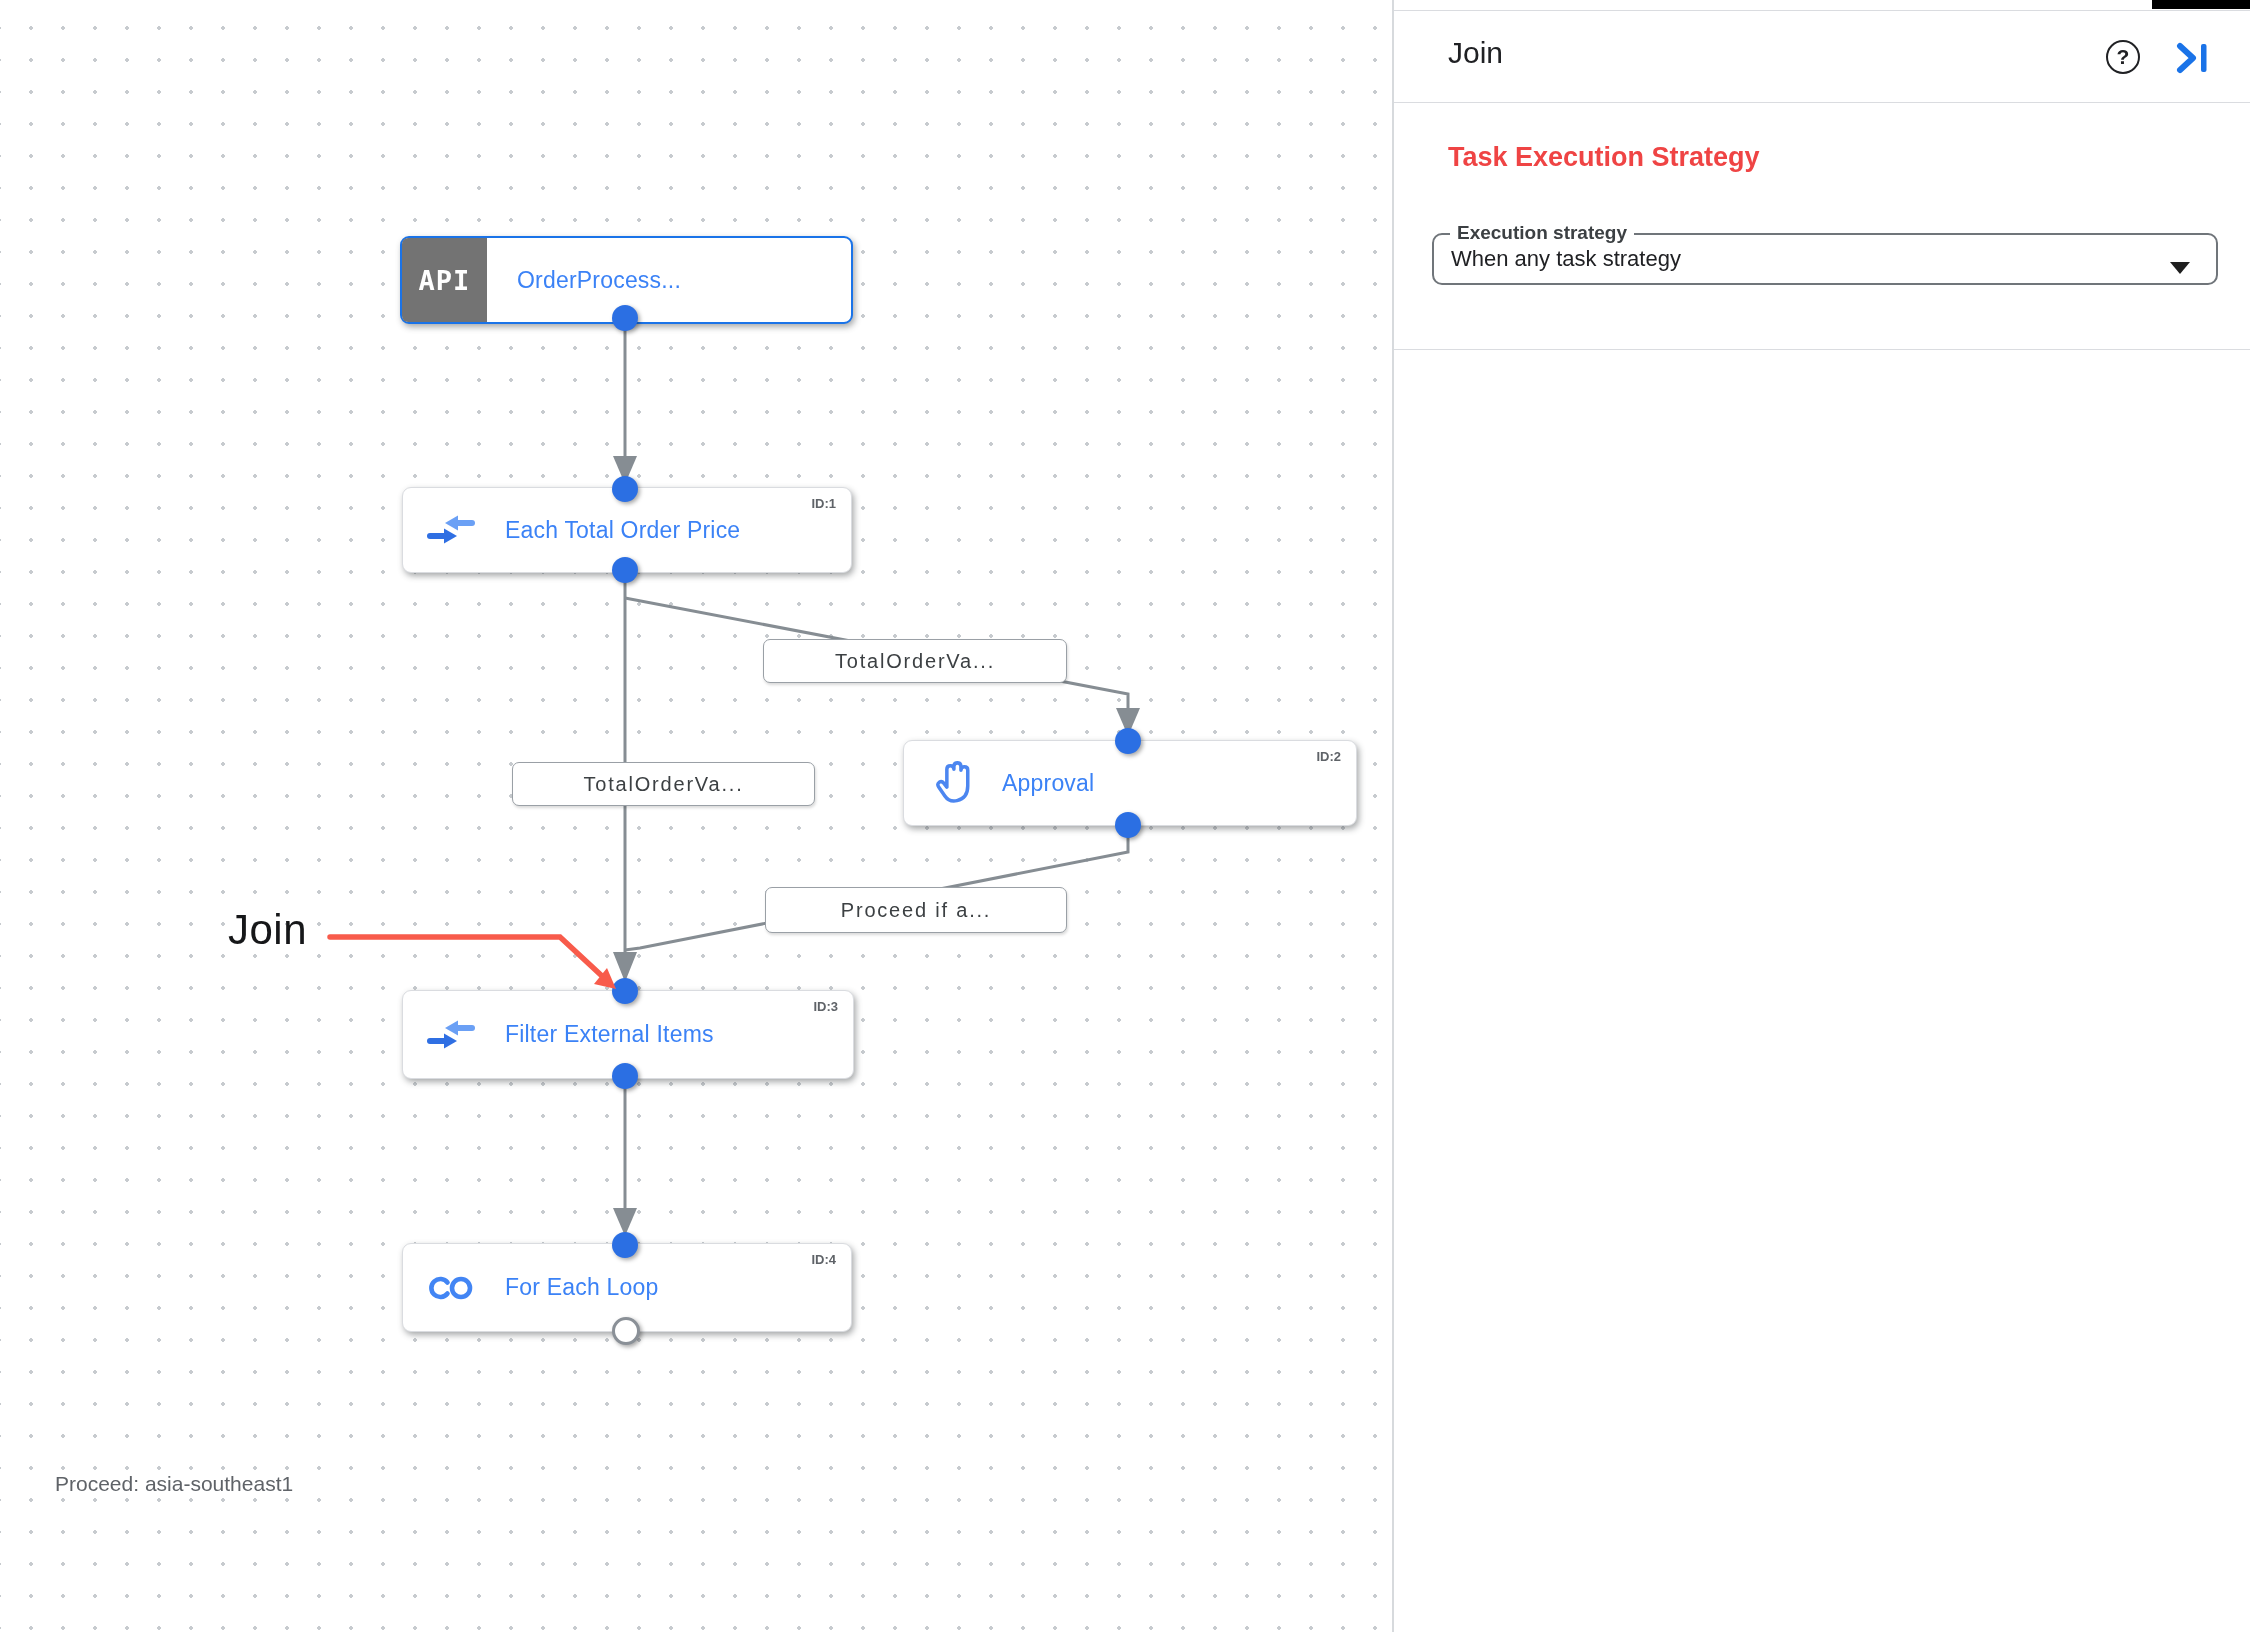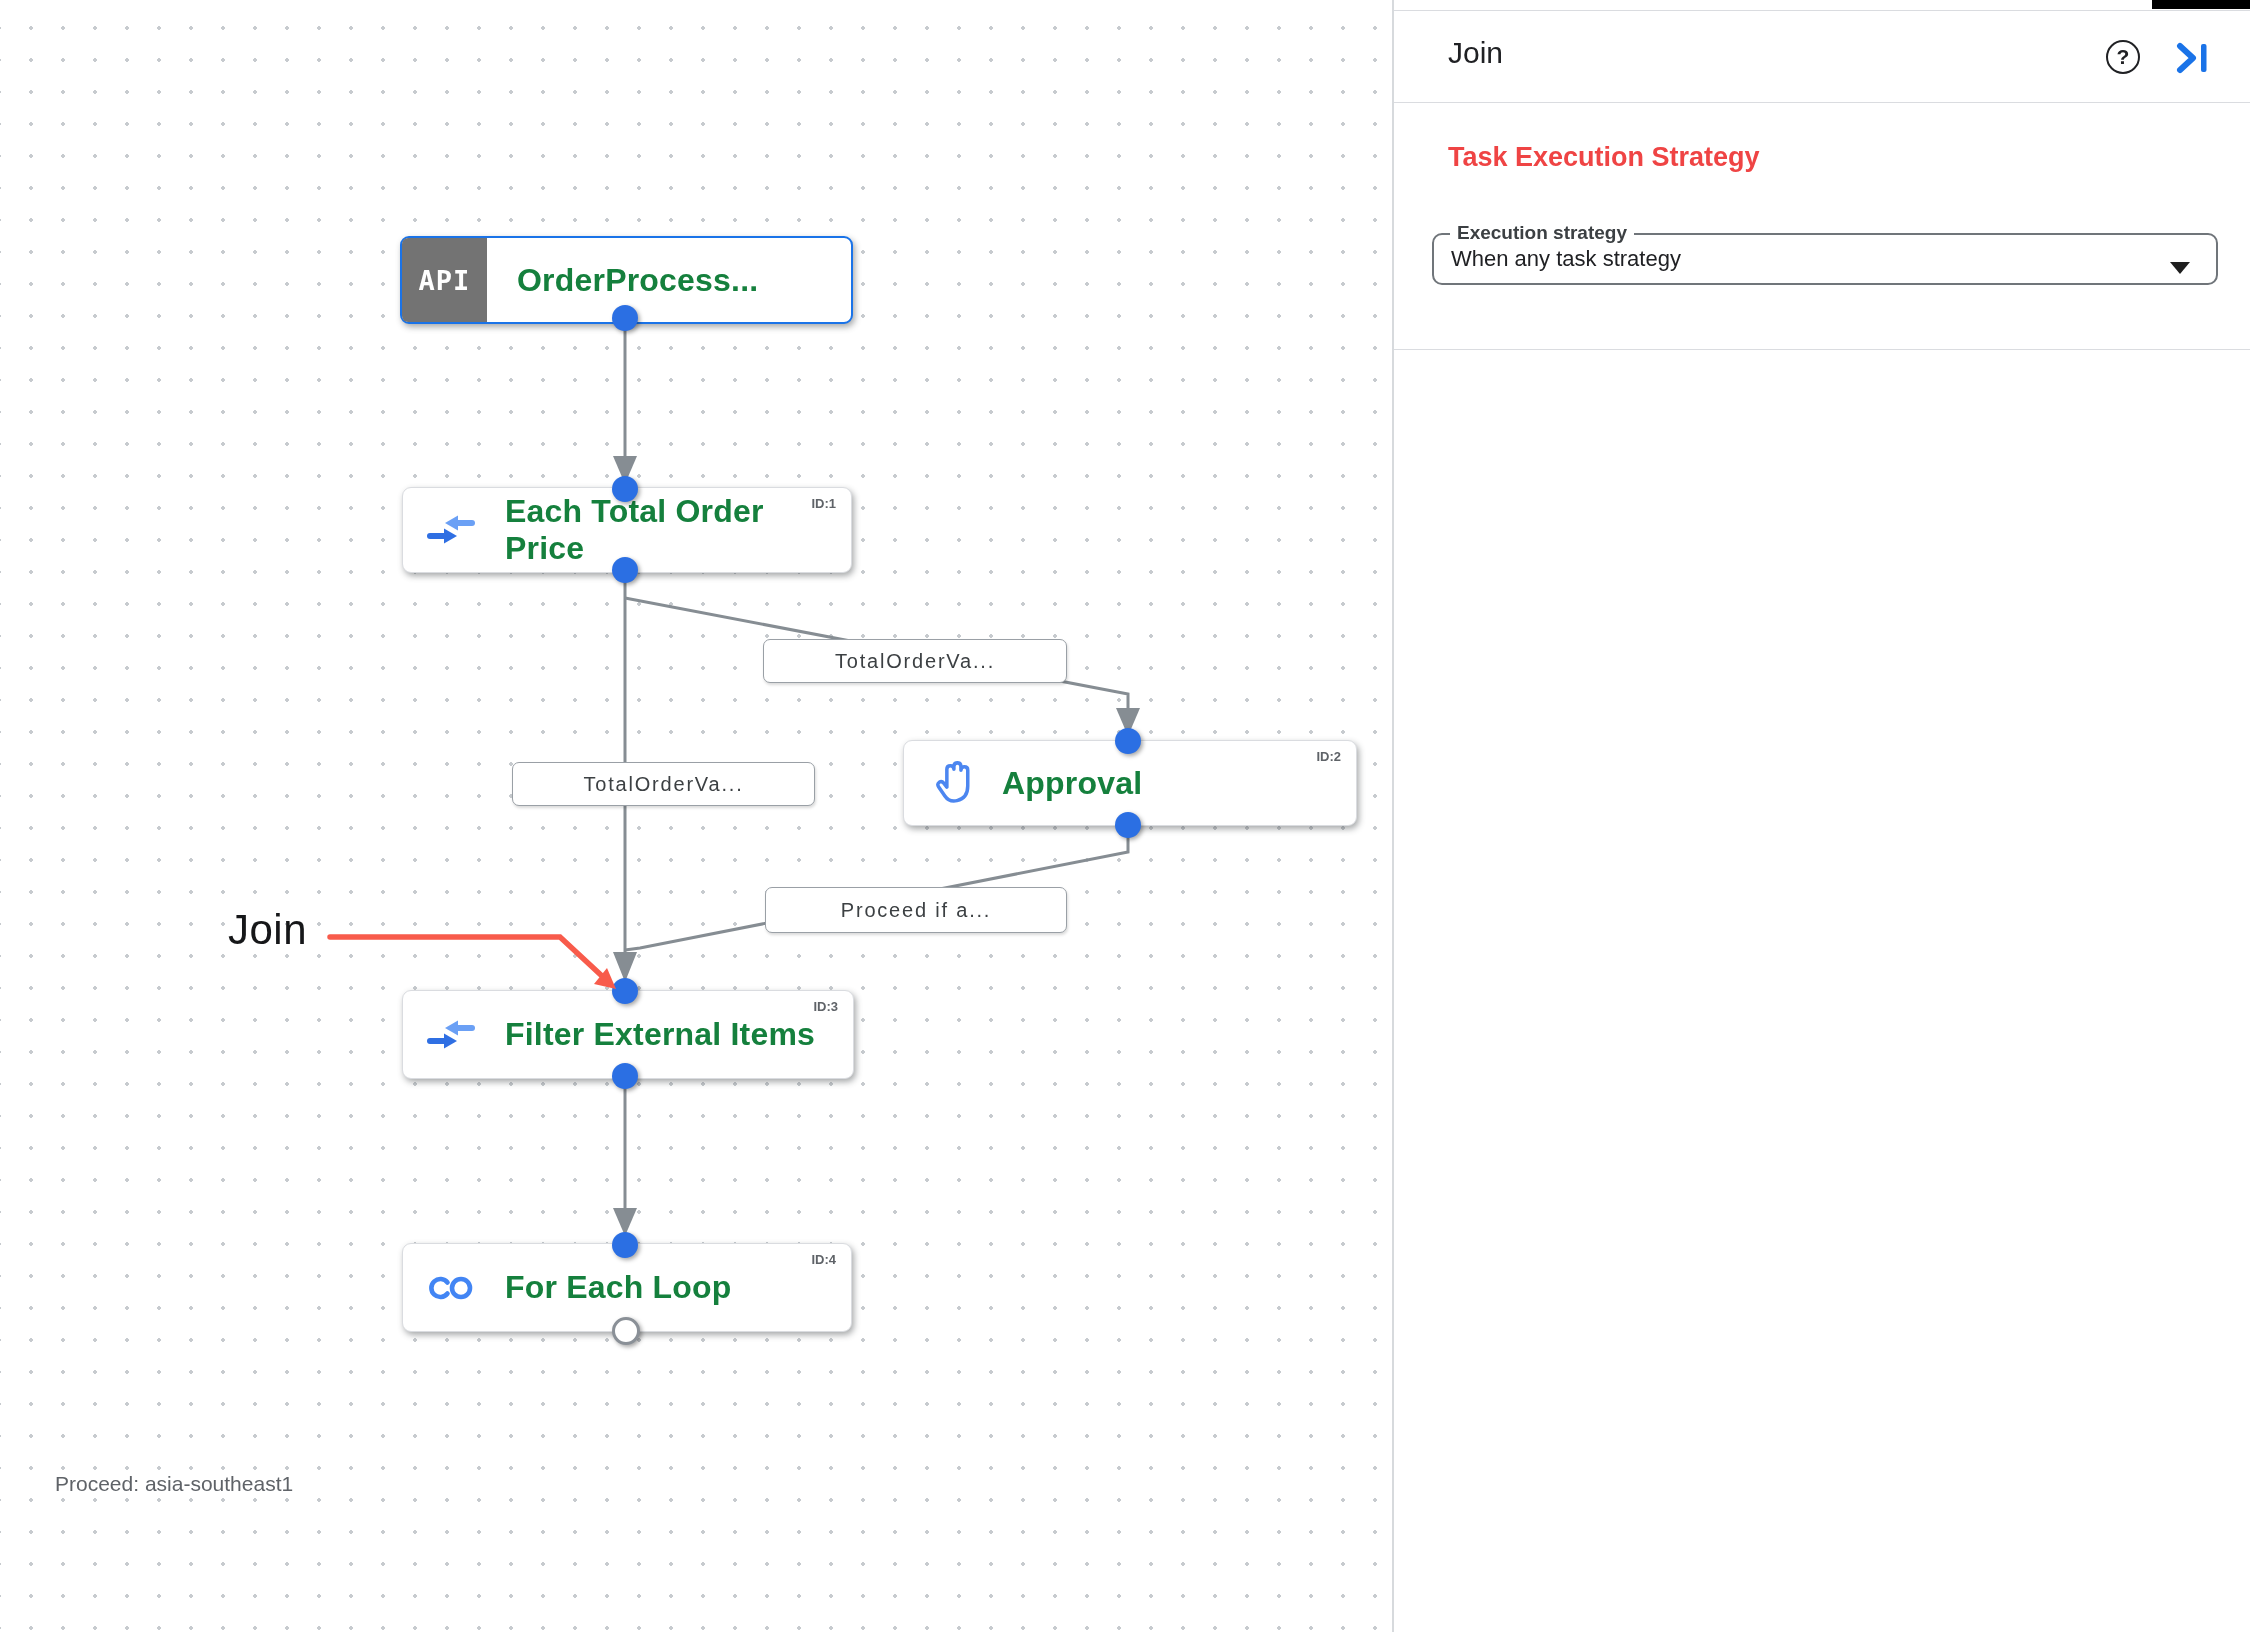--- a/index.html
+++ b/index.html
@@ -8,21 +8,21 @@
 
   
   .canvas{position:absolute;left:0;top:0;width:1392px;height:1632px;background:#fff;
     background-image:radial-gradient(circle,#c7cbcf 1.7px,rgba(0,0,0,0) 2px);
     background-size:32px 32px;background-position:15px 12px;}
   .edges,.annot{position:absolute;left:0;top:0;width:1392px;height:1632px;}
   .edges{z-index:1;} .annot{z-index:6;pointer-events:none;}
 
   .node{position:absolute;background:#fff;border:1.5px solid #dadce0;border-radius:9px;
     box-shadow:2px 3px 6px rgba(60,64,67,.45);z-index:3;display:flex;align-items:center;}
-  .node .title{font-size:32px;font-weight:700;color:#15803d;letter-spacing:.2px;}
+  .node .title{font-size:23px;font-weight:400;color:#3b82f6;letter-spacing:.2px;}
   .idlab{position:absolute;top:8px;right:15px;font-size:13px;font-weight:700;color:#5f6368;}
   .node-trigger{left:400px;top:236px;width:449px;height:84px;border:2px solid #1a73e8;padding:0;}
   .api-chip{width:85px;height:100%;background:#737373;border-radius:6px 0 0 6px;
     display:flex;align-items:center;justify-content:center;color:#fff;
     font-family:"DejaVu Sans Mono",monospace;font-weight:700;font-size:27px;letter-spacing:1px;flex:none;}
   .node-trigger .title{margin-left:30px;}
   .node-1{left:402px;top:487px;width:448px;height:84px;}
   .node-2{left:903px;top:740px;width:452px;height:84px;}
   .node-3{left:402px;top:990px;width:450px;height:87px;}
   .node-4{left:402px;top:1243px;width:448px;height:87px;}

